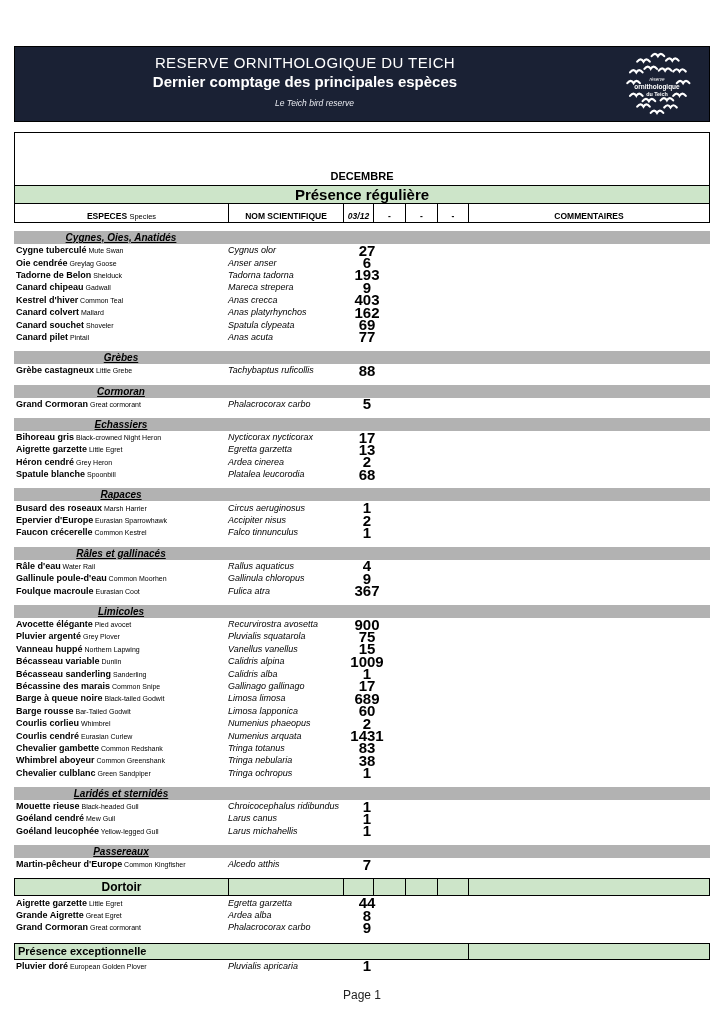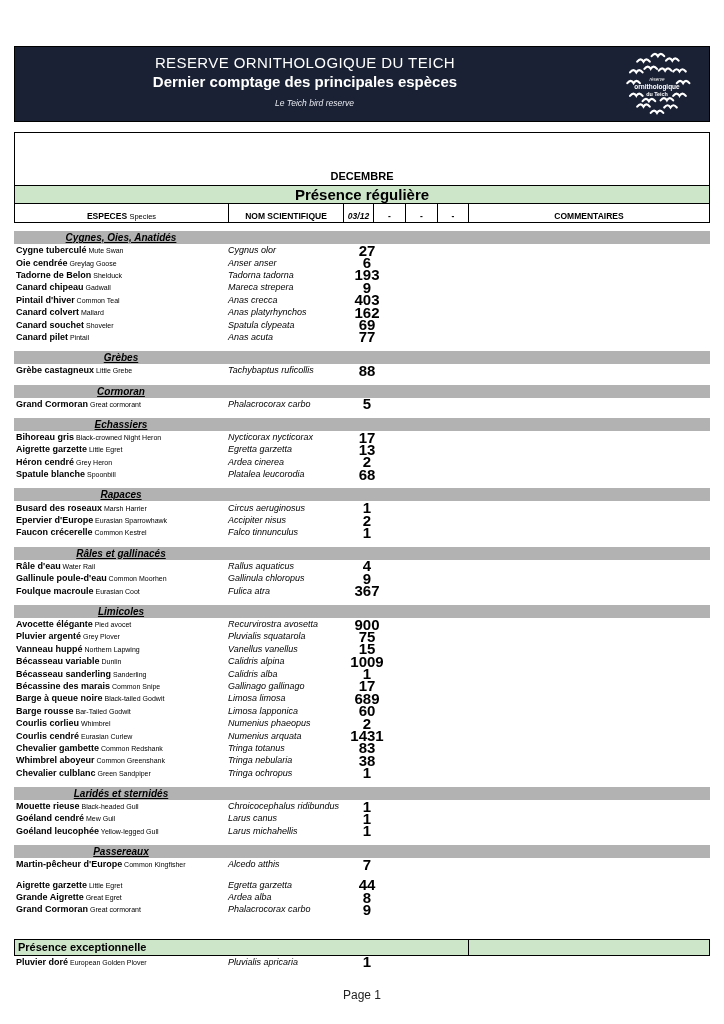--- a/index.html
+++ b/index.html
@@ -42,21 +42,21 @@
   .c-cnt { width:42px; text-align:center; font-weight:bold; font-size:15px; }
 
   
   .dortoir { margin-top:8px; }
   .drow { display:flex; height:18px; line-height:16px; background:#cde5c9; border:1.5px solid #000; }
   .dcell { border-right:1px solid #000; height:100%; }
   .dcell:last-child { border-right:none; }
   .dtitle { text-align:center; font-weight:bold; font-size:12px; }
 
   
-  .exc { margin-top:23px; }
+  .exc { margin-top:9px; }
   .erow { display:flex; height:17px; line-height:15px; background:#cde5c9; border:1.5px solid #000;
           font-weight:bold; font-size:11px; }
   .ecell1 { width:454px; padding-left:3px; border-right:1px solid #000; }
   .ecell2 { flex:1; }
 
   .footer { position:absolute; bottom:22px; left:0; width:100%; text-align:center; font-size:12px; color:#222; }
 </style>
 </head>
 <body>
 
@@ -133,21 +133,21 @@
             <div class="c-sp"><span class="fr">Tadorne de Belon</span><span class="en"> Shelduck</span></div>
             <div class="c-sci">Tadorna tadorna</div>
             <div class="c-cnt">193</div>
           </div>
           <div class="srow">
             <div class="c-sp"><span class="fr">Canard chipeau</span><span class="en"> Gadwall</span></div>
             <div class="c-sci">Mareca strepera</div>
             <div class="c-cnt">9</div>
           </div>
           <div class="srow">
-            <div class="c-sp"><span class="fr">Pintail d'hiver</span><span class="en"> Common Teal</span></div>
+            <div class="c-sp"><span class="fr">Kestrel d'hiver</span><span class="en"> Common Teal</span></div>
             <div class="c-sci">Anas crecca</div>
             <div class="c-cnt">403</div>
           </div>
           <div class="srow">
             <div class="c-sp"><span class="fr">Canard colvert</span><span class="en"> Mallard</span></div>
             <div class="c-sci">Anas platyrhynchos</div>
             <div class="c-cnt">162</div>
           </div>
           <div class="srow">
             <div class="c-sp"><span class="fr">Canard souchet</span><span class="en"> Shoveler</span></div>
@@ -341,20 +341,29 @@
           </div>
           <div class="srow">
             <div class="c-sp"><span class="fr">Martin-pêcheur d'Europe</span><span class="en"> Common Kingfisher</span></div>
             <div class="c-sci">Alcedo atthis</div>
             <div class="c-cnt">7</div>
           </div>
         </div>
       </div>
 
     <div class="dortoir">
+      <div class="drow">
+        <div class="dcell w1 dtitle">Dortoir</div>
+        <div class="dcell w2"></div>
+        <div class="dcell w3"></div>
+        <div class="dcell w4"></div>
+        <div class="dcell w5"></div>
+        <div class="dcell w6"></div>
+        <div class="dcell w7"></div>
+      </div>
       <div>
           <div class="srow">
             <div class="c-sp"><span class="fr">Aigrette garzette</span><span class="en"> Little Egret</span></div>
             <div class="c-sci">Egretta garzetta</div>
             <div class="c-cnt">44</div>
           </div>
           <div class="srow">
             <div class="c-sp"><span class="fr">Grande Aigrette</span><span class="en"> Great Egret</span></div>
             <div class="c-sci">Ardea alba</div>
             <div class="c-cnt">8</div>

